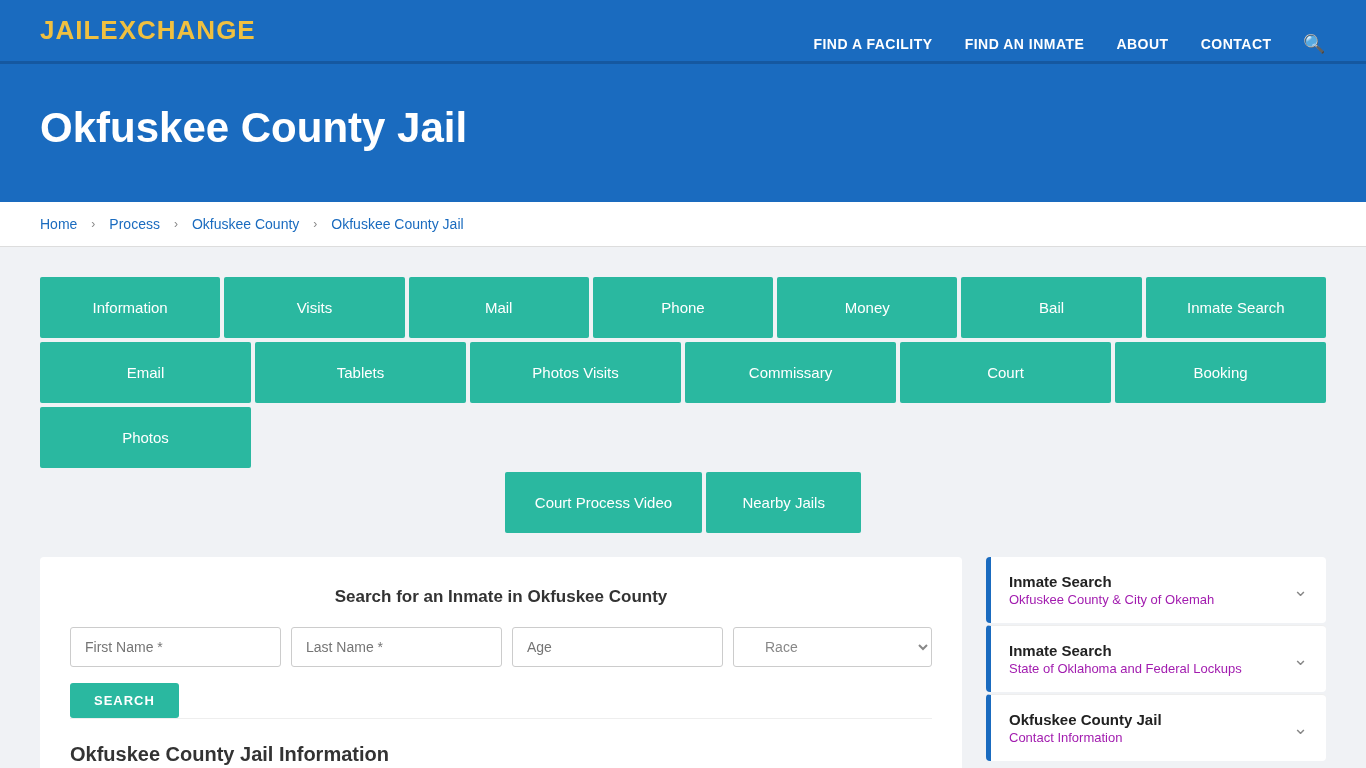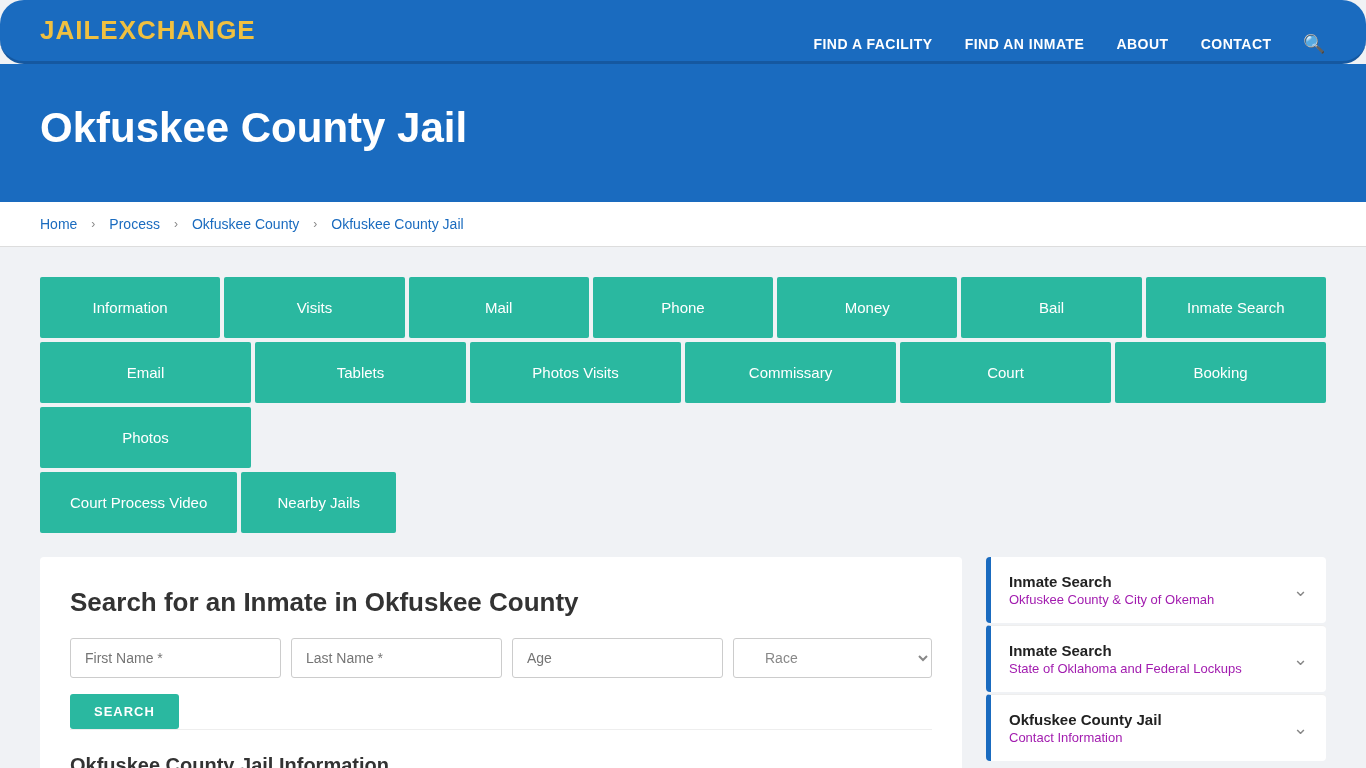--- a/index.html
+++ b/index.html
@@ -7,21 +7,20 @@
 
     
     .header {
       background: #1a6bbf;
       display: flex;
       align-items: center;
       justify-content: space-between;
       padding: 0 40px;
       height: 64px;
       border-bottom: 3px solid #1558a0;
-      border-radius: 24px;
     }
     .logo {
       font-size: 26px;
       font-weight: 900;
       color: white;
       letter-spacing: 1px;
       text-transform: uppercase;
     }
     .logo span {
       color: #f0c040;
@@ -95,20 +94,21 @@
     }
     .btn-grid-row2 {
       display: grid;
       grid-template-columns: repeat(6, 1fr);
       gap: 4px;
       margin-bottom: 4px;
       border-radius: 9px;
     }
     .btn-grid-row3 {
       display: flex;
+      justify-content: center;
       gap: 4px;
       margin-bottom: 24px;
     }
     .grid-btn {
       background: #2ab8a0;
       color: white;
       border: none;
       padding: 22px 10px;
       font-size: 15px;
       font-weight: 500;
@@ -138,22 +138,23 @@
 
     
     .search-panel {
       background: white;
       border-radius: 4px;
       padding: 30px 30px 30px 30px;
       flex: 1;
       min-width: 0;
     }
     .search-panel-title {
-      font-size: 26px;
-      font-weight: 700;
+      font-size: 17px;
+      font-weight: 700;
+      text-align: center;
       margin-bottom: 20px;
     }
     .search-fields {
       display: flex;
       gap: 10px;
       margin-bottom: 16px;
     }
     .search-input {
       border: 1px solid #ccc;
       border-radius: 3px;

